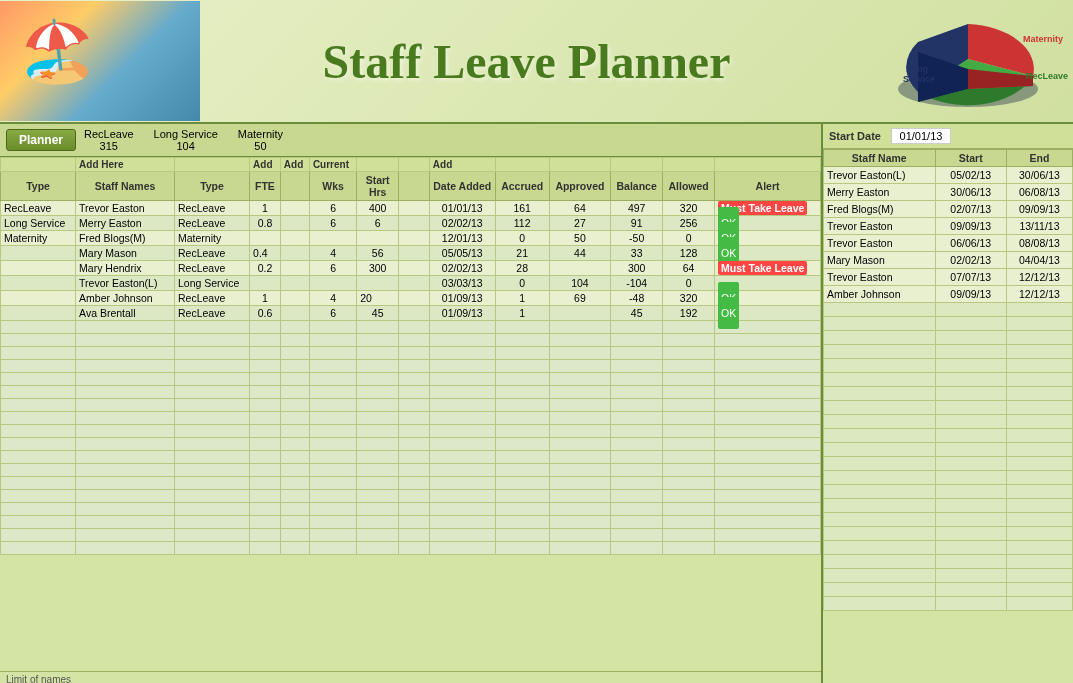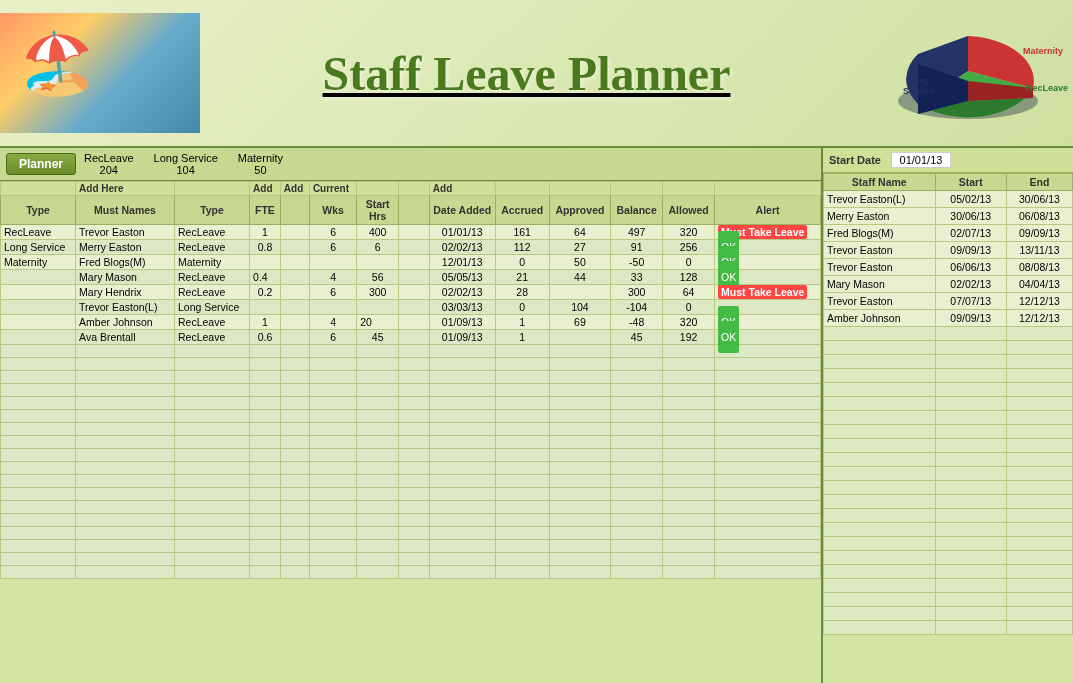--- a/index.html
+++ b/index.html
@@ -10,24 +10,23 @@
       font-size: 11px;
       background: #c8d8a8;
       overflow: hidden;
     }
 
     
     .header {
       display: flex;
       align-items: center;
       background: linear-gradient(135deg, #e8f0c8 0%, #d0e0a0 100%);
-      height: 148px;
+      height: 124px;
       position: relative;
       border-bottom: 2px solid #6b8c3a;
-      text-decoration: underline;
     }
     .header-beach {
       width: 200px;
       height: 120px;
       background: linear-gradient(135deg, #ff9966 0%, #ffcc66 30%, #66aacc 60%, #4488aa 100%);
       flex-shrink: 0;
       position: relative;
       overflow: hidden;
     }
     
@@ -274,21 +273,21 @@
 
 <div class="main-container">
 
   <div class="left-panel">
 
     <div class="toolbar-row">
       <button class="planner-btn">Planner</button>
       <div class="leave-counts">
         <div class="leave-count-item">
           <div>RecLeave</div>
-          <div>204</div>
+          <div>315</div>
         </div>
         <div class="leave-count-item">
           <div>Long Service</div>
           <div>104</div>
         </div>
         <div class="leave-count-item">
           <div>Maternity</div>
           <div>50</div>
         </div>
       </div>
@@ -308,21 +307,21 @@
             <td class="col-hrs"></td>
             <td class="col-date">Add</td>
             <td class="col-accrued"></td>
             <td class="col-approved"></td>
             <td class="col-balance"></td>
             <td class="col-allowed"></td>
             <td class="col-alert"></td>
           </tr>
           <tr>
             <th class="col-type">Type</th>
-            <th class="col-name">Must Names</th>
+            <th class="col-name">Staff Names</th>
             <th class="col-type2">Type</th>
             <th class="col-fte">FTE</th>
             <th class="col-add"></th>
             <th class="col-wks">Wks</th>
             <th class="col-start">Start Hrs</th>
             <th class="col-hrs"></th>
             <th class="col-date">Date Added</th>
             <th class="col-accrued">Accrued</th>
             <th class="col-approved">Approved</th>
             <th class="col-balance">Balance</th>

